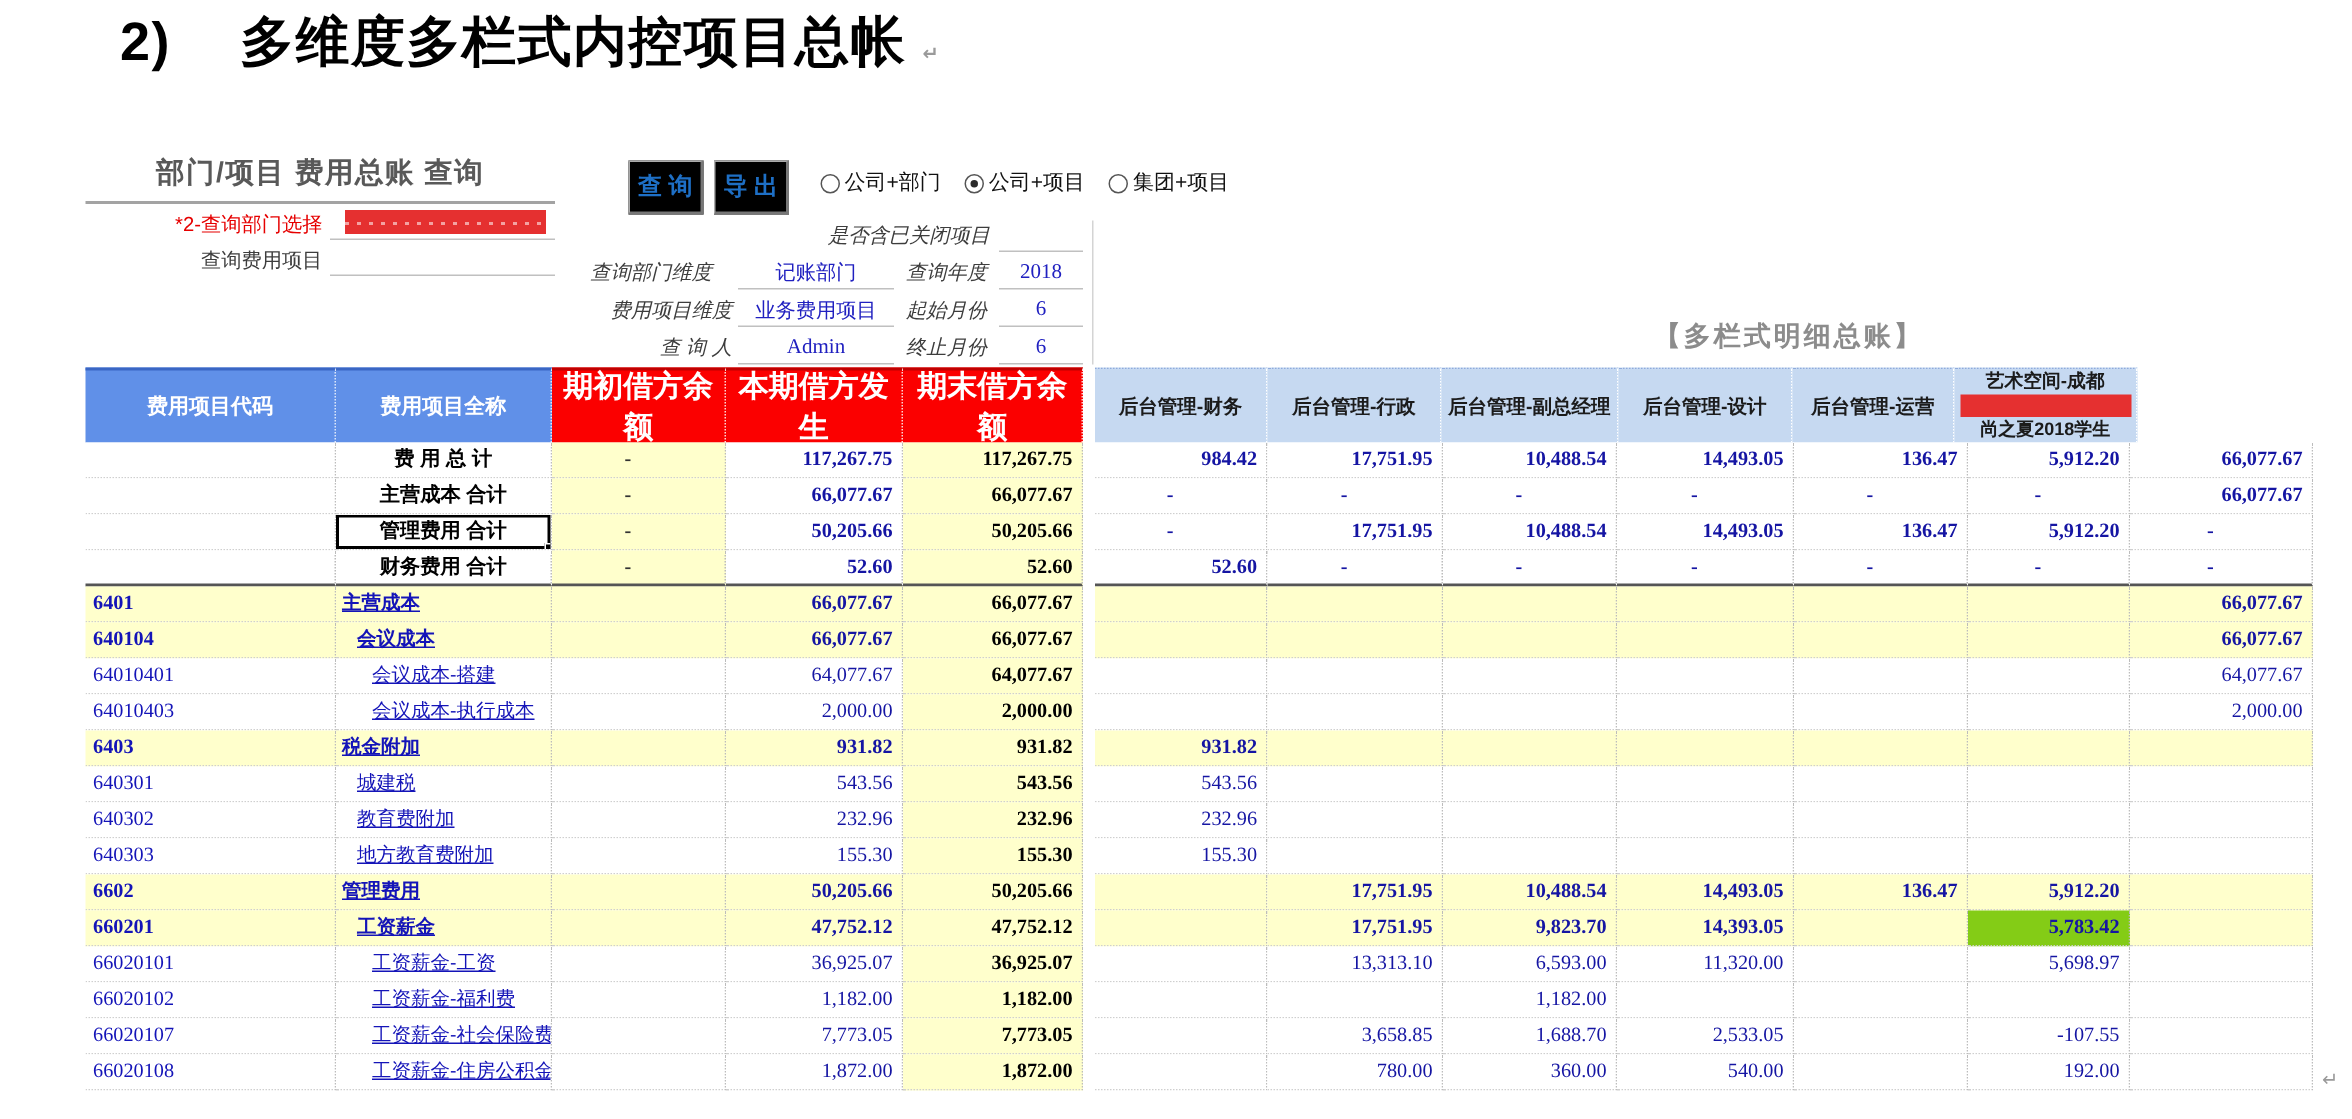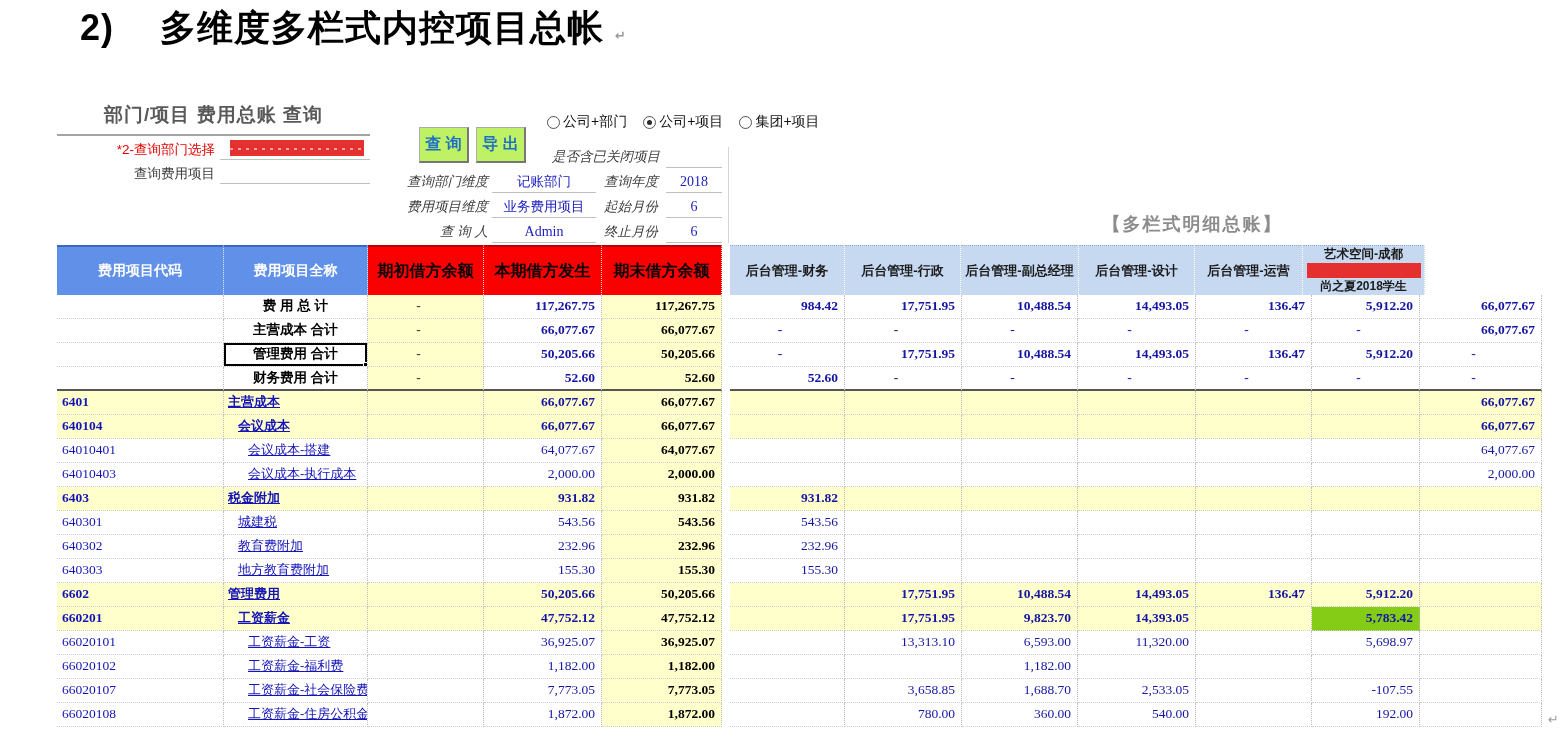--- a/index.html
+++ b/index.html
@@ -21,24 +21,24 @@
   .qlabel{width:158px;text-align:right;font-size:13.5px;line-height:20px;white-space:nowrap;}
   .red-t{color:var(--c-lred);}
   .dark-t{color:#3d3d3d;}
   .qvalue{flex:1;margin-left:5px;border-bottom:1px solid #c0c0c0;text-align:center;
     font-size:13.5px;color:var(--c-formblue);line-height:20px;height:21px;overflow:hidden;}
   .redact-bar{height:16px;margin:2px 6px 2px 10px;background:var(--c-redact);
     background-image:repeating-linear-gradient(90deg,rgba(255,255,255,.55) 0 3px,rgba(255,255,255,0) 3px 8px);
     background-size:100% 2px;background-position:0 60%;background-repeat:no-repeat;}
   
   .btnbar{left:419px;top:107px;display:flex;gap:7px;}
-  .xls-btn{width:47px;height:33px;background:#bef264;color:#1e6fc5;font-weight:bold;font-size:16px;
+  .xls-btn{width:47px;height:33px;background:#000000;color:#1e6fc5;font-weight:bold;font-size:16px;
     border:1px solid #aaa;border-right:2px solid #777;border-bottom:2px solid #777;
     display:flex;align-items:center;justify-content:center;white-space:nowrap;cursor:pointer;
-    font-family:"Liberation Sans","DejaVu Sans",sans-serif;margin-top:20px;}
+    font-family:"Liberation Sans","DejaVu Sans",sans-serif;}
   
   .radio-group{left:547px;top:113px;display:flex;gap:16px;align-items:center;}
   .radio-item{display:flex;align-items:center;font-size:14px;color:#111;}
   .rb{width:11px;height:11px;border:1px solid #555;border-radius:50%;margin-right:3px;
     display:inline-flex;align-items:center;justify-content:center;background:#fff;}
   .rb i{width:5px;height:5px;border-radius:50%;background:transparent;}
   .radio-item.checked .rb i{background:#2b2b2b;}
   
   .flabel{font-size:13.5px;color:#3d3d3d;text-align:right;white-space:nowrap;font-style:italic;}
   .fvalue{border-bottom:1px solid #c0c0c0;text-align:center;color:var(--c-formblue);
@@ -47,21 +47,21 @@
   .vline{border-left:1px solid #d4d4d4;width:0;}
   
   .section-title{left:1040px;top:212px;width:305px;text-align:center;font-size:18px;
     font-weight:bold;color:#8c8c8c;letter-spacing:2px;}
   
   .ledger{left:57px;top:245px;}
   .thead,.trow{display:flex;}
   .hcell{box-sizing:border-box;height:50px;display:flex;align-items:center;justify-content:center;
     font-weight:bold;text-align:center;flex:none;}
   .h-blue{background:var(--c-hblue);color:#fff;font-size:14px;border-top:2px solid #3a66c4;border-right:1px dotted #dde7fa;}
-  .h-red{background:var(--c-hred);color:#000000;font-size:16px;border-top:2px solid #c00000;border-right:1px dotted #ffd6d6;}
+  .h-red{background:var(--c-hred);color:#ffffff;font-size:20px;border-top:2px solid #c00000;border-right:1px dotted #ffd6d6;}
   .h-dept{background:var(--c-dept);color:#1b1b1b;font-size:13px;line-height:1.2;
     border-top:1px dotted #8faadc;border-right:1px dotted #fff;padding:1px 2px;box-sizing:border-box;}
   .h-last{flex-direction:column;justify-content:center;padding:1px 0;}
   .h-last .l1{font-size:12.5px;}
   .h-last .rbar{width:114px;height:15px;margin:1px 0;background:var(--c-redact);}
   .h-last .l3{font-size:12px;font-weight:bold;}
   .cell{box-sizing:border-box;height:24px;line-height:22px;font-size:13px;flex:none;
     border-right:1px dotted #bcbcbc;border-bottom:1px dotted #cfcfcf;overflow:hidden;
     white-space:nowrap;background:#fff;}
   .c-code{width:167px;padding-left:5px;color:var(--c-link);font-family:"Liberation Serif","DejaVu Serif",serif;font-size:13.5px;}
@@ -128,21 +128,21 @@
       <span class="rb">
         <i></i>
       </span>
       <span>集团+项目</span>
     </span>
   </div>
 
 <div class="abs flabel" style="left:515px;top:148px;width:145px;">是否含已关闭项目</div>
 <div class="abs fvalue" style="left:666px;top:147px;width:56px;"></div>
 
-<div class="abs flabel" style="left:380px;top:173px;width:108px;">查询部门维度</div>
+<div class="abs flabel" style="left:380px;top:173px;width:108px;text-align:center;">查询部门维度</div>
 <div class="abs fvalue cjk" style="left:492px;top:172px;width:104px;">记账部门</div>
 <div class="abs flabel red-t" style="left:598px;top:173px;width:60px;">查询年度</div>
 <div class="abs fvalue" style="left:666px;top:172px;width:56px;">2018</div>
 
 <div class="abs flabel" style="left:380px;top:198px;width:108px;">费用项目维度</div>
 <div class="abs fvalue cjk" style="left:492px;top:197px;width:104px;">业务费用项目</div>
 <div class="abs flabel red-t" style="left:598px;top:198px;width:60px;">起始月份</div>
 <div class="abs fvalue" style="left:666px;top:197px;width:56px;">6</div>
 
 <div class="abs flabel" style="left:380px;top:223px;width:108px;">查 询 人</div>

